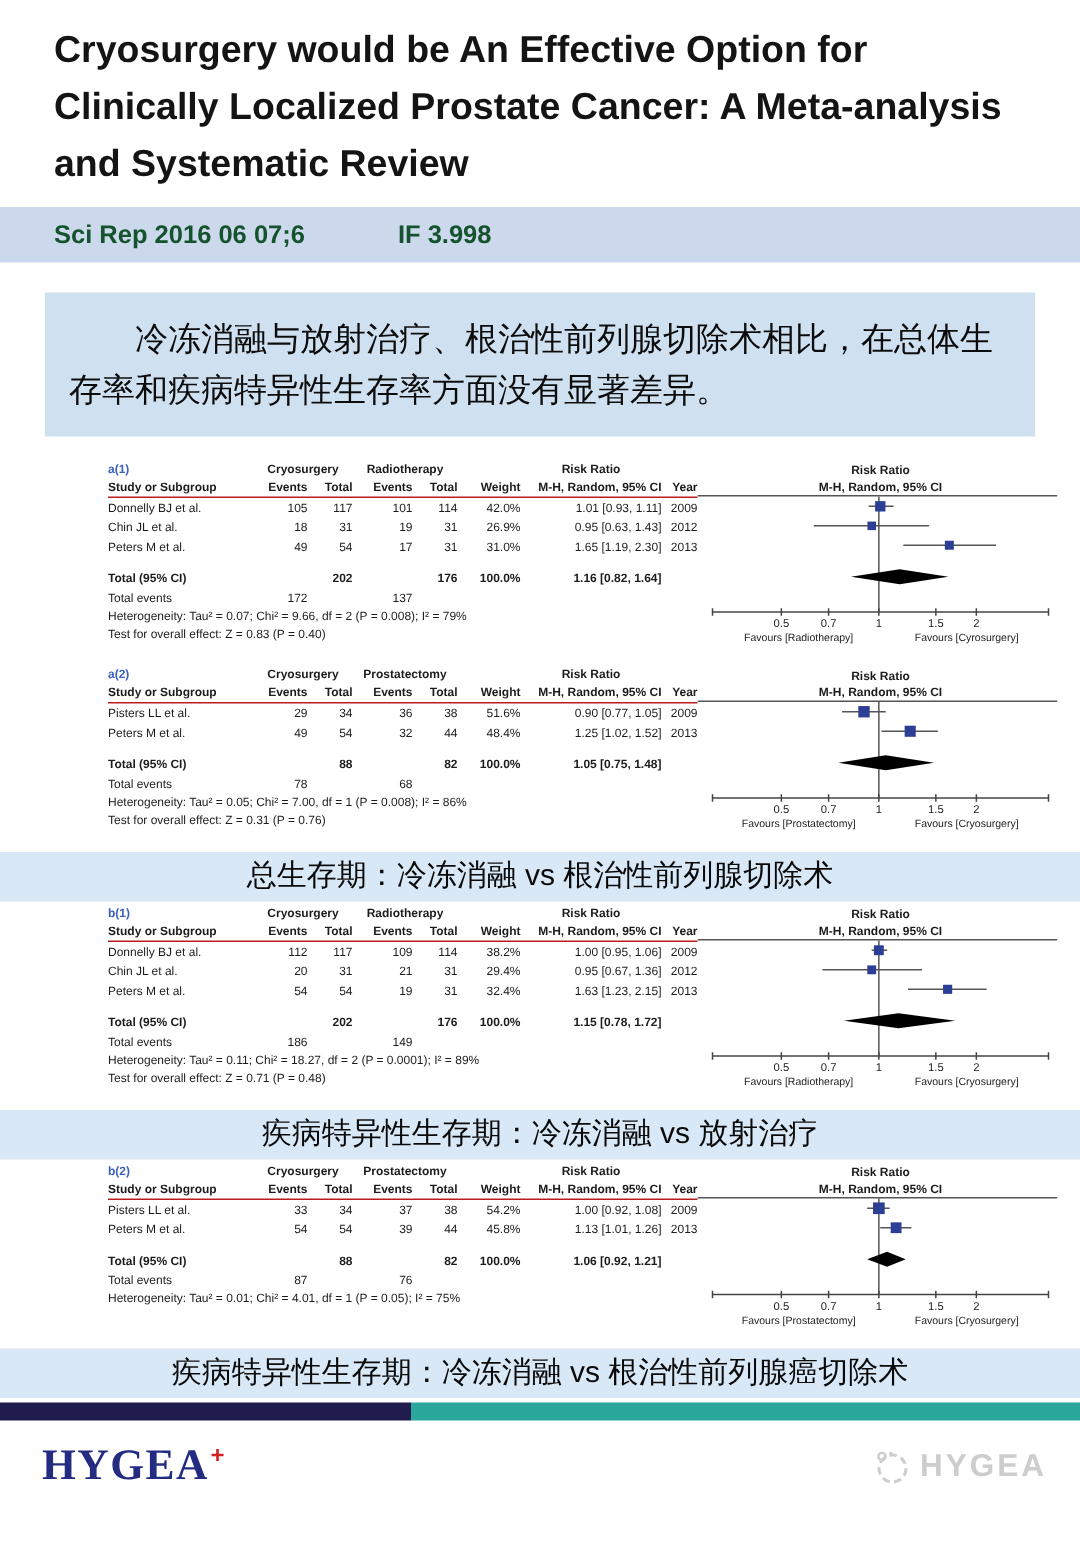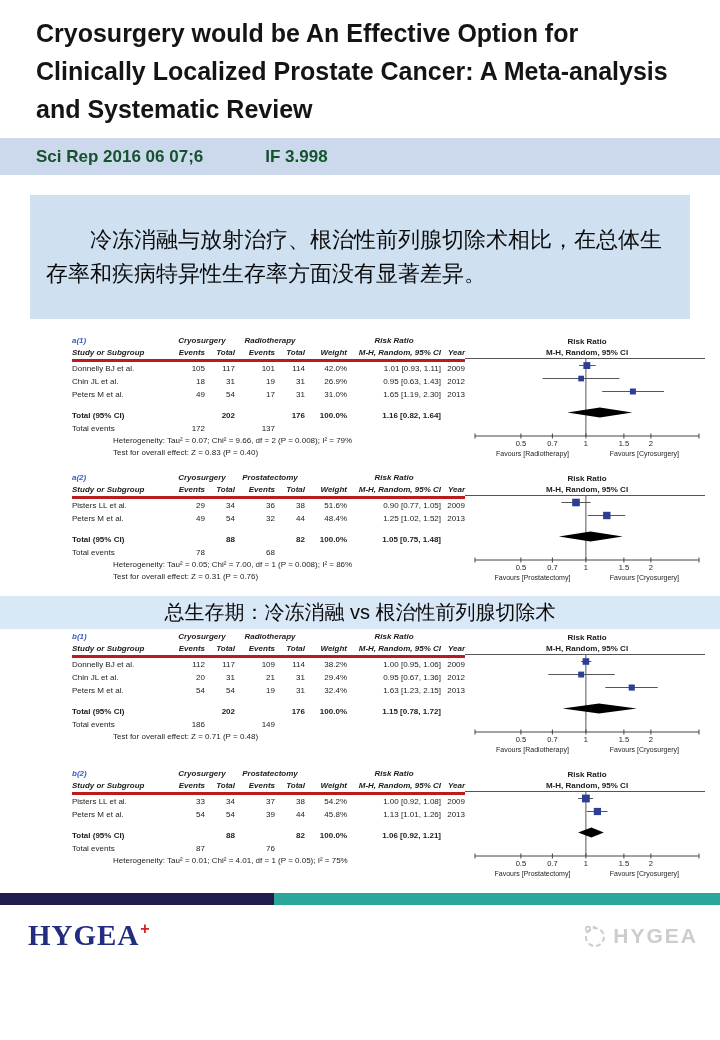--- a/index.html
+++ b/index.html
@@ -7,31 +7,31 @@
        font-family:"Liberation Sans",sans-serif;color:#111;position:relative;}
 
   .title{margin:14px 26px 0 36px;font-size:25px;line-height:38px;font-weight:bold;
          color:#141414;white-space:pre-line;letter-spacing:0;}
 
   .journal-bar{margin-top:10px;height:37px;background:var(--journal-bar-bg,#ccd8eb);
                display:flex;align-items:center;padding-left:36px;
                font-size:17px;font-weight:bold;color:#14532d;}
   .journal-bar .if{margin-left:62px;}
 
-  .summary{margin:20px 30px 0 30px;padding:28px 16px;background:var(--summary-bg,#cfe1f1);
+  .summary{margin:20px 30px 0 30px;padding:14px 16px;background:var(--summary-bg,#cfe1f1);
            font-size:22px;line-height:34px;color:#0c0c0c;text-indent:2em;}
 
   .plots{margin-top:16px;}
   .plot-row{display:flex;align-items:flex-start;margin:2px 0 0 72px;}
   .plot-table{width:393px;flex:none;font-size:8px;color:#1c1c1c;}
   .frow{display:flex;height:13px;line-height:13px;white-space:nowrap;}
   .frow-h{height:12px;line-height:12px;}
-  .fp-head{border-bottom:3px solid #b91c1c;font-style:italic;}
+  .fp-head{border-bottom:1px solid #b91c1c;}
   .fp-gap{height:8px;}
-  .fnote{height:12px;line-height:12px;white-space:nowrap;margin-left:41px;}
+  .fnote{height:12px;line-height:12px;white-space:nowrap;}
   .fp-cell{display:block;overflow:visible;}
   .b{font-weight:bold;}
   .blue{color:var(--panel-label-blue,#3b5fc0);font-weight:bold;}
   .fp-c0{width:97px;text-align:left;}
   .fp-c1{width:36px;text-align:right;}
   .fp-c2{width:30px;text-align:right;}
   .fp-c3{width:40px;text-align:right;}
   .fp-c4{width:30px;text-align:right;}
   .fp-c5{width:42px;text-align:right;}
   .fp-c6{width:94px;text-align:right;}
@@ -342,20 +342,21 @@
         <div class="frow">
           <span class="fp-cell fp-c0">Total events</span>
           <span class="fp-cell fp-c1">186</span>
           <span class="fp-cell fp-c2"></span>
           <span class="fp-cell fp-c3">149</span>
           <span class="fp-cell fp-c4"></span>
           <span class="fp-cell fp-c5"></span>
           <span class="fp-cell fp-c6"></span>
           <span class="fp-cell fp-c7"></span>
         </div>
+        <div class="fnote">Heterogeneity: Tau² = 0.11; Chi² = 18.27, df = 2 (P = 0.0001); I² = 89%</div>
         <div class="fnote">Test for overall effect: Z = 0.71 (P = 0.48)</div>
       </div>
       <svg width="240" height="135" viewBox="0 0 240 135">
         <text x="122" y="9" text-anchor="middle" class="svgb">Risk Ratio</text>
         <text x="122" y="20" text-anchor="middle" class="svgb">M-H, Random, 95% CI</text>
         <line x1="0" y1="23.5" x2="240" y2="23.5" class="ln"></line>
         <line x1="120.9" y1="24" x2="120.9" y2="101" class="ln"></line>
         <line x1="116.1" y1="30.5" x2="126.4" y2="30.5" class="ln"></line>
         <rect x="117.6" y="27.2" width="6.6" height="6.6" fill="#2d3f94"></rect>
         <line x1="83.3" y1="43.5" x2="149.7" y2="43.5" class="ln"></line>
@@ -373,20 +374,21 @@
         <line x1="120.9" y1="98.5" x2="120.9" y2="103.5" class="lnA"></line>
         <text x="120.9" y="111" text-anchor="middle">1</text>
         <line x1="158.9" y1="98.5" x2="158.9" y2="103.5" class="lnA"></line>
         <text x="158.9" y="111" text-anchor="middle">1.5</text>
         <line x1="185.9" y1="98.5" x2="185.9" y2="103.5" class="lnA"></line>
         <text x="185.9" y="111" text-anchor="middle">2</text>
         <text x="67.45" y="120.5" text-anchor="middle" class="fav">Favours [Radiotherapy]</text>
         <text x="179.45" y="120.5" text-anchor="middle" class="fav">Favours [Cryosurgery]</text>
       </svg>
     </div>
+  <div class="caption">疾病特异性生存期：冷冻消融 vs 放射治疗</div>
   <div class="plot-row" style="height: 122px;">
       <div class="plot-table">
         <div class="fp-head">
           <div class="frow frow-h">
             <span class="fp-cell fp-c0 blue">b(2)</span>
             <span class="fp-cell fp-g1">Cryosurgery</span>
             <span class="fp-cell fp-g2">Prostatectomy</span>
             <span class="fp-cell fp-g3"></span>
             <span class="fp-cell fp-g4">Risk Ratio</span>
             <span class="fp-cell fp-c7"></span>
@@ -465,20 +467,21 @@
         <line x1="120.9" y1="85.5" x2="120.9" y2="90.5" class="lnA"></line>
         <text x="120.9" y="98" text-anchor="middle">1</text>
         <line x1="158.9" y1="85.5" x2="158.9" y2="90.5" class="lnA"></line>
         <text x="158.9" y="98" text-anchor="middle">1.5</text>
         <line x1="185.9" y1="85.5" x2="185.9" y2="90.5" class="lnA"></line>
         <text x="185.9" y="98" text-anchor="middle">2</text>
         <text x="67.45" y="107.5" text-anchor="middle" class="fav">Favours [Prostatectomy]</text>
         <text x="179.45" y="107.5" text-anchor="middle" class="fav">Favours [Cryosurgery]</text>
       </svg>
     </div>
+  <div class="caption">疾病特异性生存期：冷冻消融 vs 根治性前列腺癌切除术</div>
 </div>
 
 <div class="footer-bar">
   <div class="navy"></div>
   <div class="teal"></div>
 </div>
 
 <div class="footer-logos">
   <div class="hygea-logo">
     <span>HYGEA</span><span class="plus">+</span>

